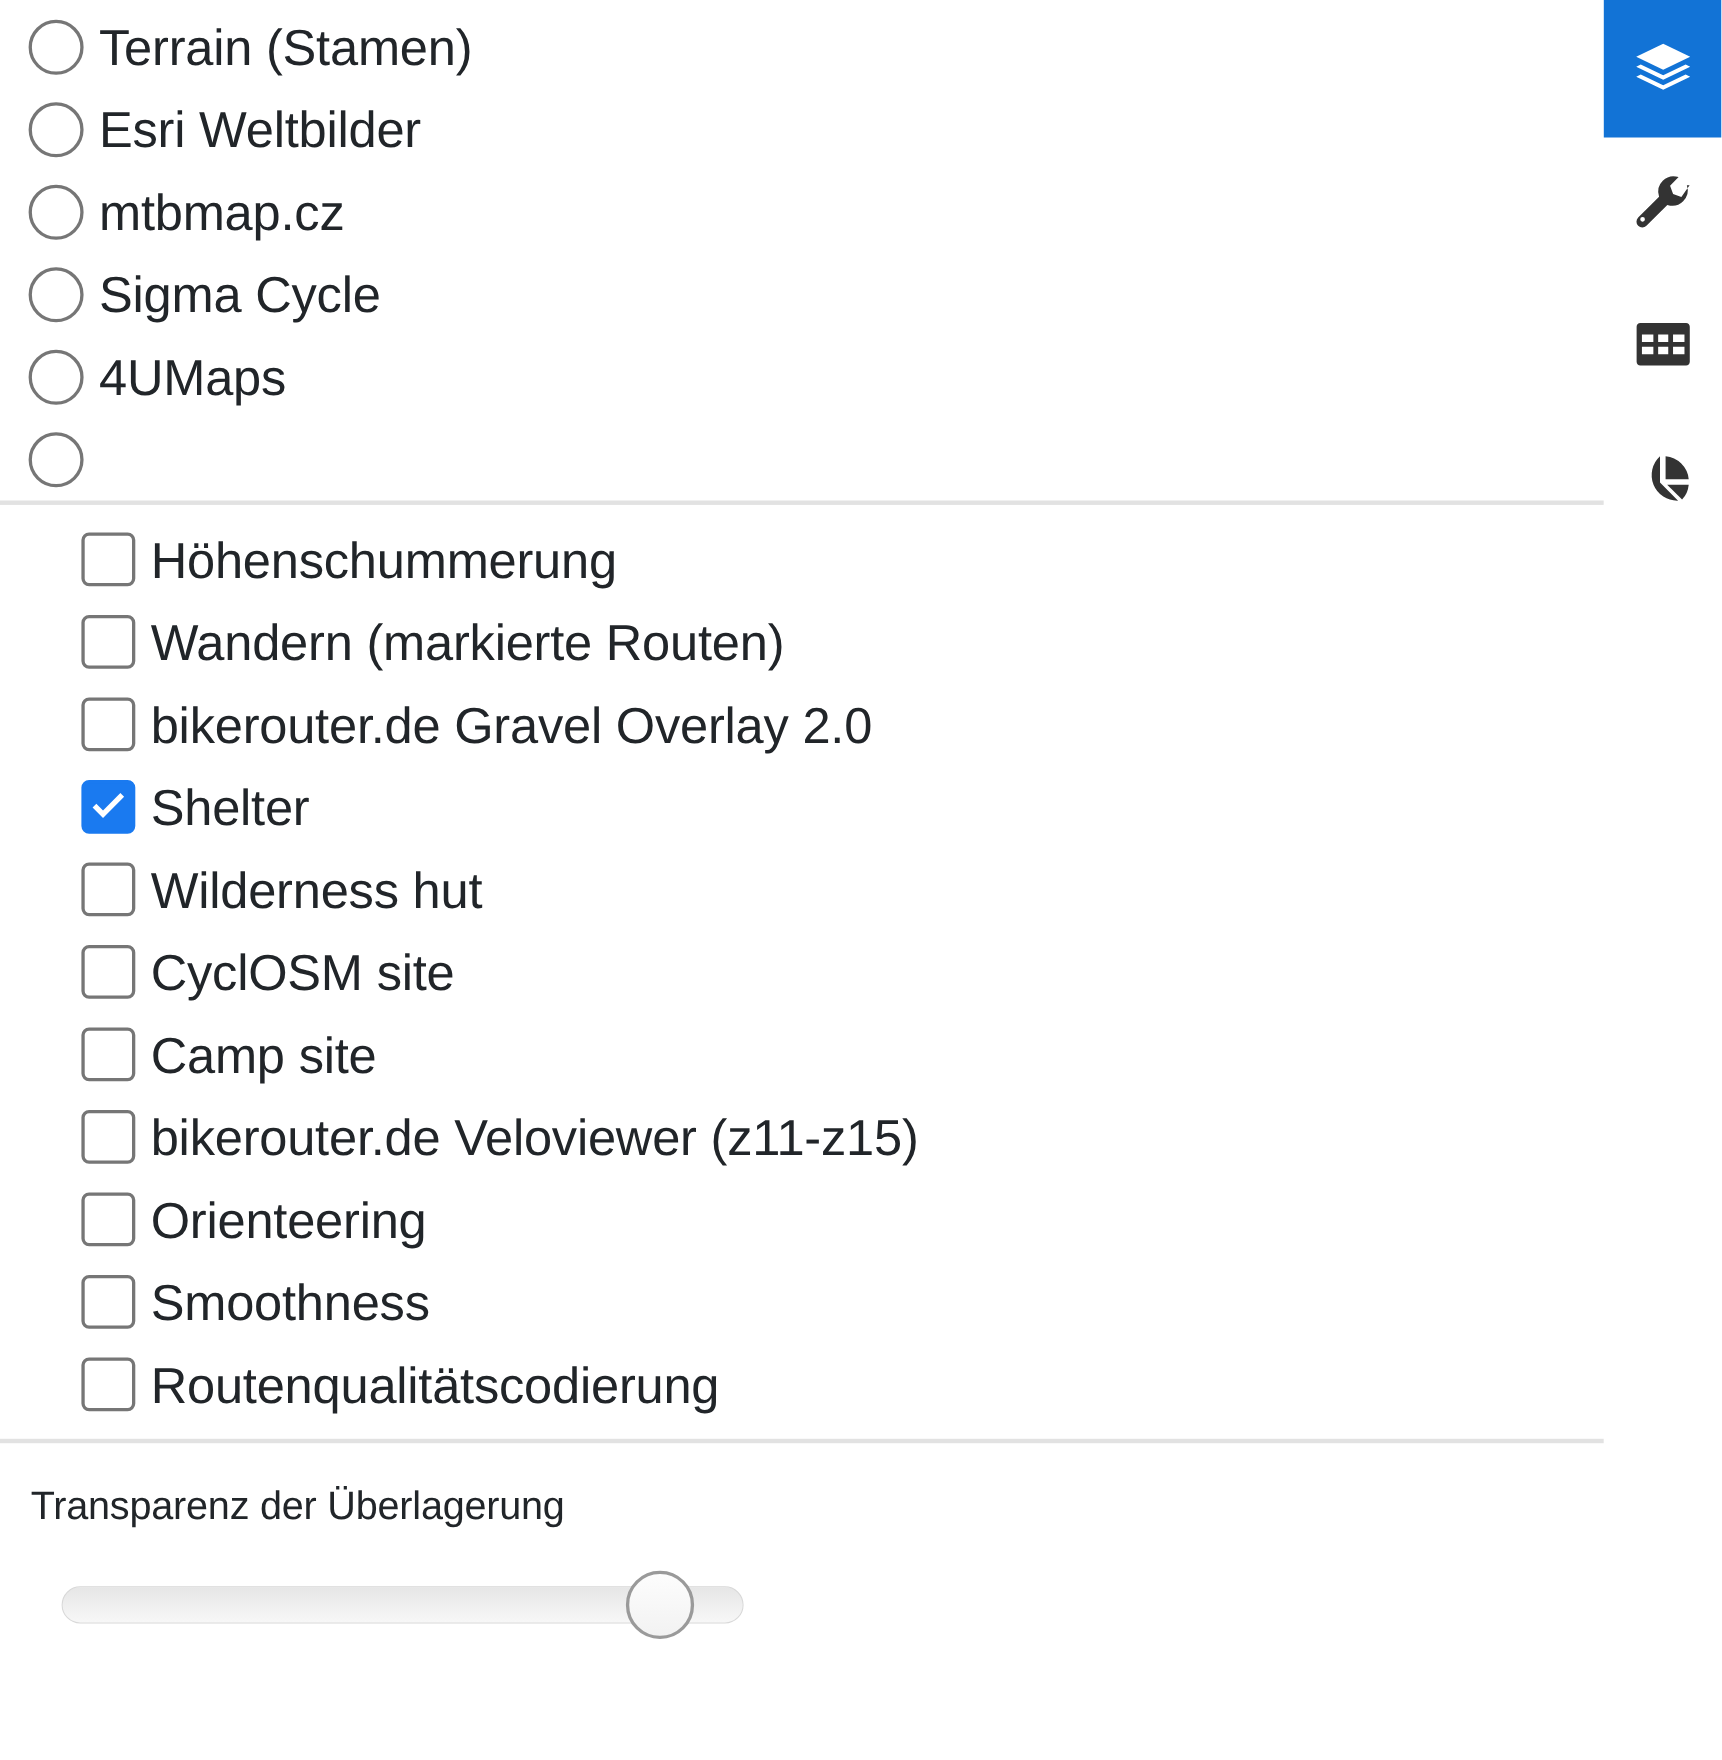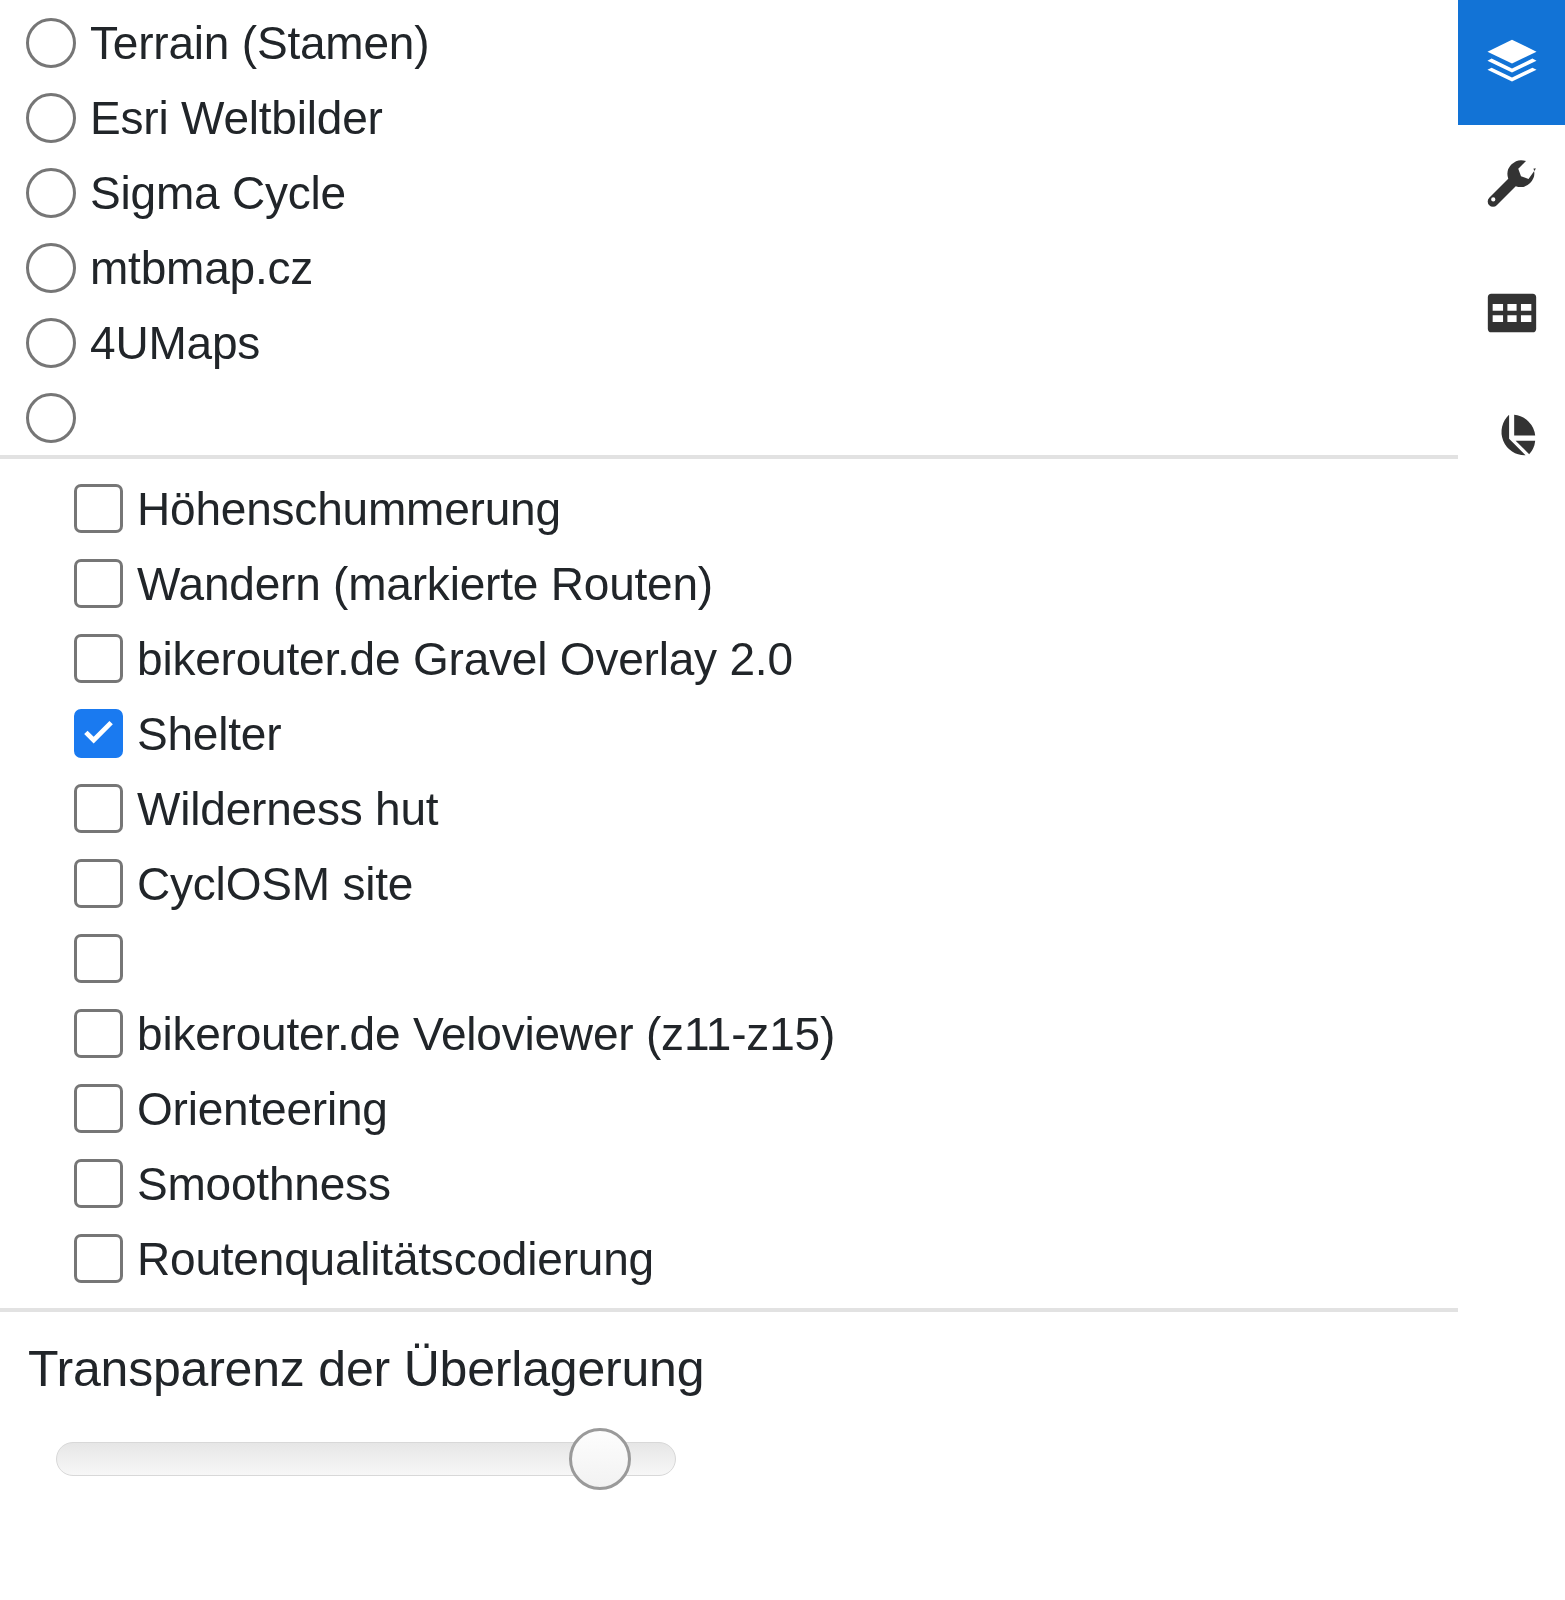--- a/index.html
+++ b/index.html
@@ -102,21 +102,21 @@
   .radio-group { padding-top: 5px; }
   .radio-group .option-row { height: 75px; }
 
   .checkbox-group { padding-top: 12px; padding-bottom: 12px; padding-left: 48px; }
 
   
   .slider-block {
     padding: 30px 0 0 28px;
   }
   .slider-title {
-    font-size: 50px;
+    font-size: 36px;
     line-height: 54px;
     color: #212529;
     letter-spacing: -0.2px;
     margin-bottom: 30px;
   }
   .slider-wrap {
     position: relative;
     width: 640px;
     height: 66px;
     margin-left: 28px;
@@ -182,25 +182,25 @@
         <div class="option-row">
           <span class="radio"></span>
           <span class="option-label">Terrain (Stamen)</span>
         </div>
         <div class="option-row">
           <span class="radio"></span>
           <span class="option-label">Esri Weltbilder</span>
         </div>
         <div class="option-row">
           <span class="radio"></span>
+          <span class="option-label">mtbmap.cz</span>
+        </div>
+        <div class="option-row">
+          <span class="radio"></span>
           <span class="option-label">Sigma Cycle</span>
-        </div>
-        <div class="option-row">
-          <span class="radio"></span>
-          <span class="option-label">mtbmap.cz</span>
         </div>
         <div class="option-row">
           <span class="radio"></span>
           <span class="option-label">4UMaps</span>
         </div>
         <div class="option-row">
           <span class="radio"></span>
         </div>
       </div>
 
@@ -230,20 +230,21 @@
         <div class="option-row">
           <span class="checkbox"></span>
           <span class="option-label">Wilderness hut</span>
         </div>
         <div class="option-row">
           <span class="checkbox"></span>
           <span class="option-label">CyclOSM site</span>
         </div>
         <div class="option-row">
           <span class="checkbox"></span>
+          <span class="option-label">Camp site</span>
         </div>
         <div class="option-row">
           <span class="checkbox"></span>
           <span class="option-label">bikerouter.de Veloviewer (z11-z15)</span>
         </div>
         <div class="option-row">
           <span class="checkbox"></span>
           <span class="option-label">Orienteering</span>
         </div>
         <div class="option-row">

